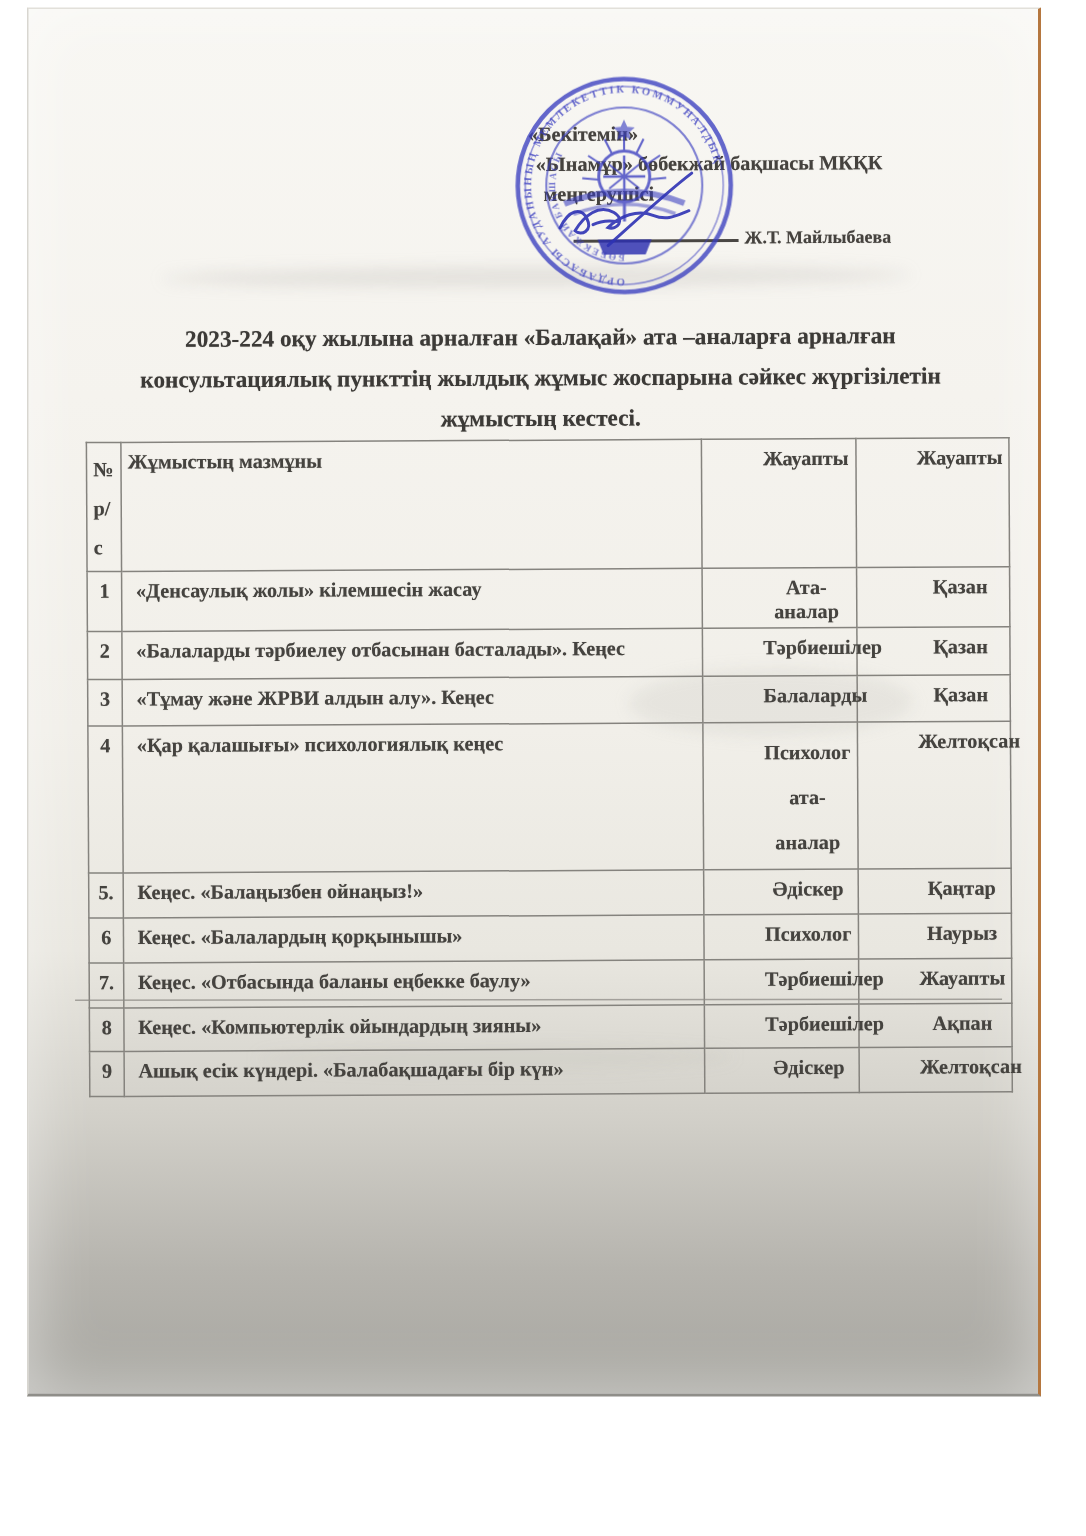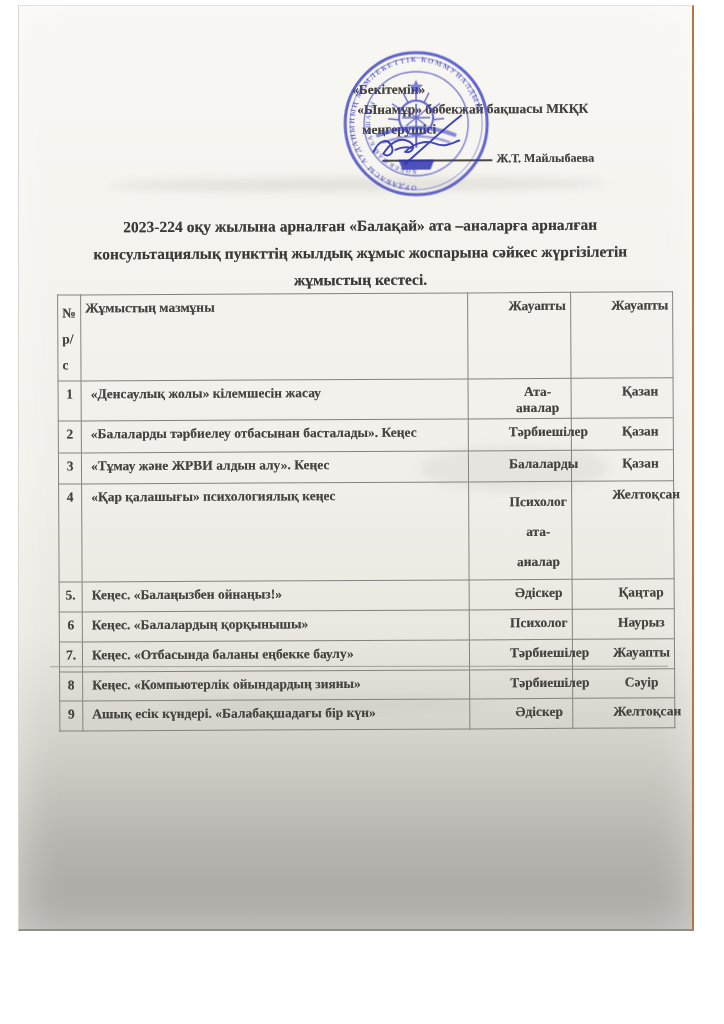--- a/index.html
+++ b/index.html
@@ -201,21 +201,21 @@
       <tr class="r7">
         <td class="cell-num">7.</td>
         <td class="cell-content">Кеңес. «Отбасында баланы еңбекке баулу»</td>
         <td class="cell-resp">Тәрбиешілер</td>
         <td class="cell-term">Жауапты</td>
       </tr>
       <tr class="r8">
         <td class="cell-num">8</td>
         <td class="cell-content">Кеңес. «Компьютерлік ойындардың зияны»</td>
         <td class="cell-resp">Тәрбиешілер</td>
-        <td class="cell-term">Сәуір</td>
+        <td class="cell-term">Ақпан</td>
       </tr>
       <tr class="r9">
         <td class="cell-num">9</td>
         <td class="cell-content">Ашық есік күндері. «Балабақшадағы бір күн»</td>
         <td class="cell-resp">Әдіскер</td>
         <td class="cell-term">Желтоқсан</td>
       </tr>
     </tbody>
       </table>
 

